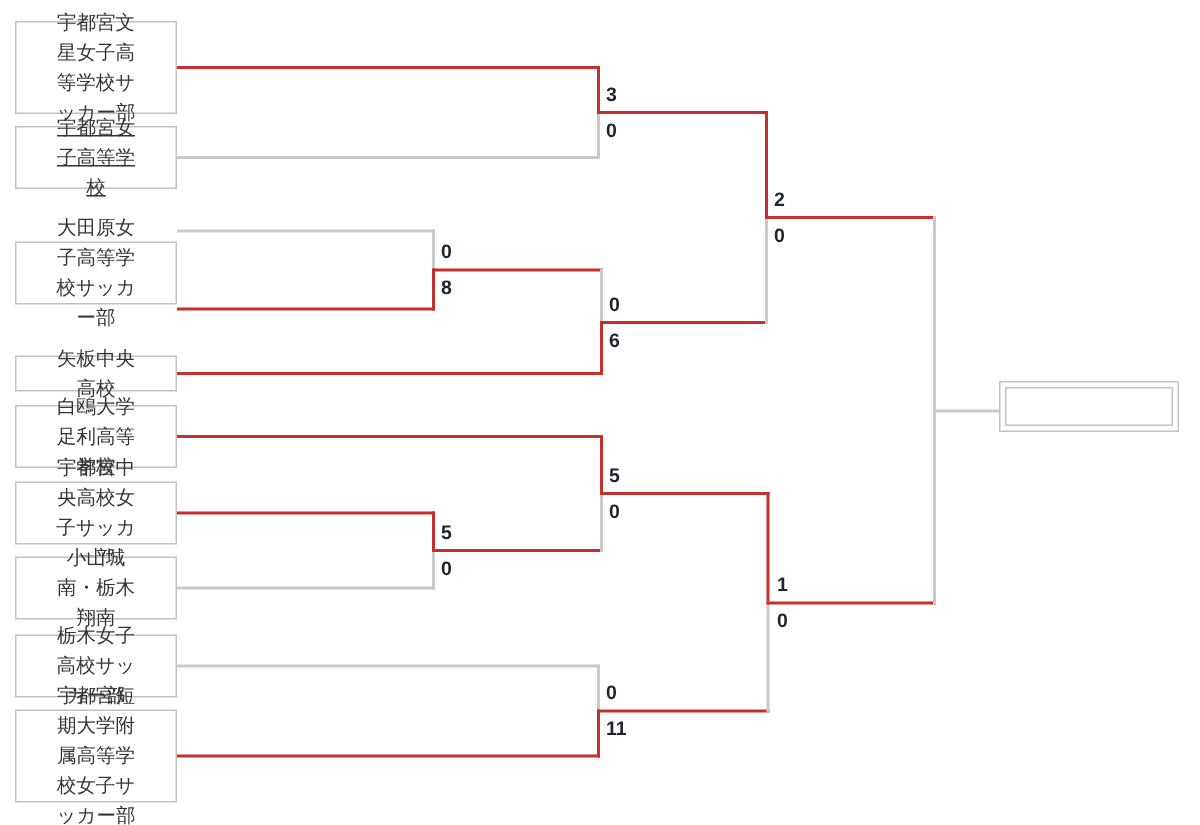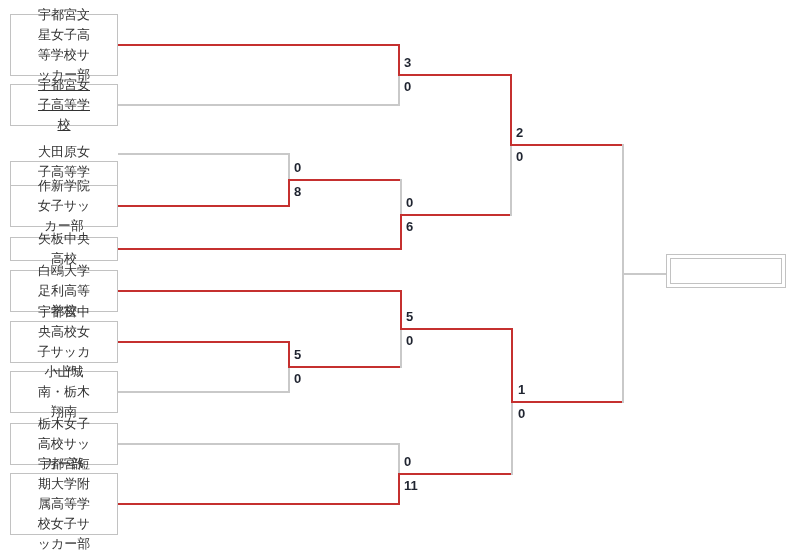--- a/index.html
+++ b/index.html
@@ -39,23 +39,20 @@
 <div id="bracket">
 
   <div class="team-box" style="top:14px;height:62px;">
       <span>宇都宮文星女子高等学校サッカー部</span>
     </div>
   <div class="team-box" style="top:84px;height:42px;text-decoration:underline;">
       <span>宇都宮女子高等学校</span>
     </div>
   <div class="team-box" style="top:151px;height:42px;margin-top:10px;">
       <span>大田原女子高等学校サッカー部</span>
-    </div>
-  <div class="team-box" style="top:185px;height:42px;">
-      <span>作新学院女子サッカー部</span>
     </div>
   <div class="team-box" style="top:237px;height:24px;font-family:Liberation Serif, serif;">
       <span>矢板中央高校</span>
     </div>
   <div class="team-box" style="top:270px;height:42px;">
       <span>白鴎大学足利高等学校</span>
     </div>
   <div class="team-box" style="top:321px;height:42px;">
       <span>宇都宮中央高校女子サッカー部</span>
     </div>

